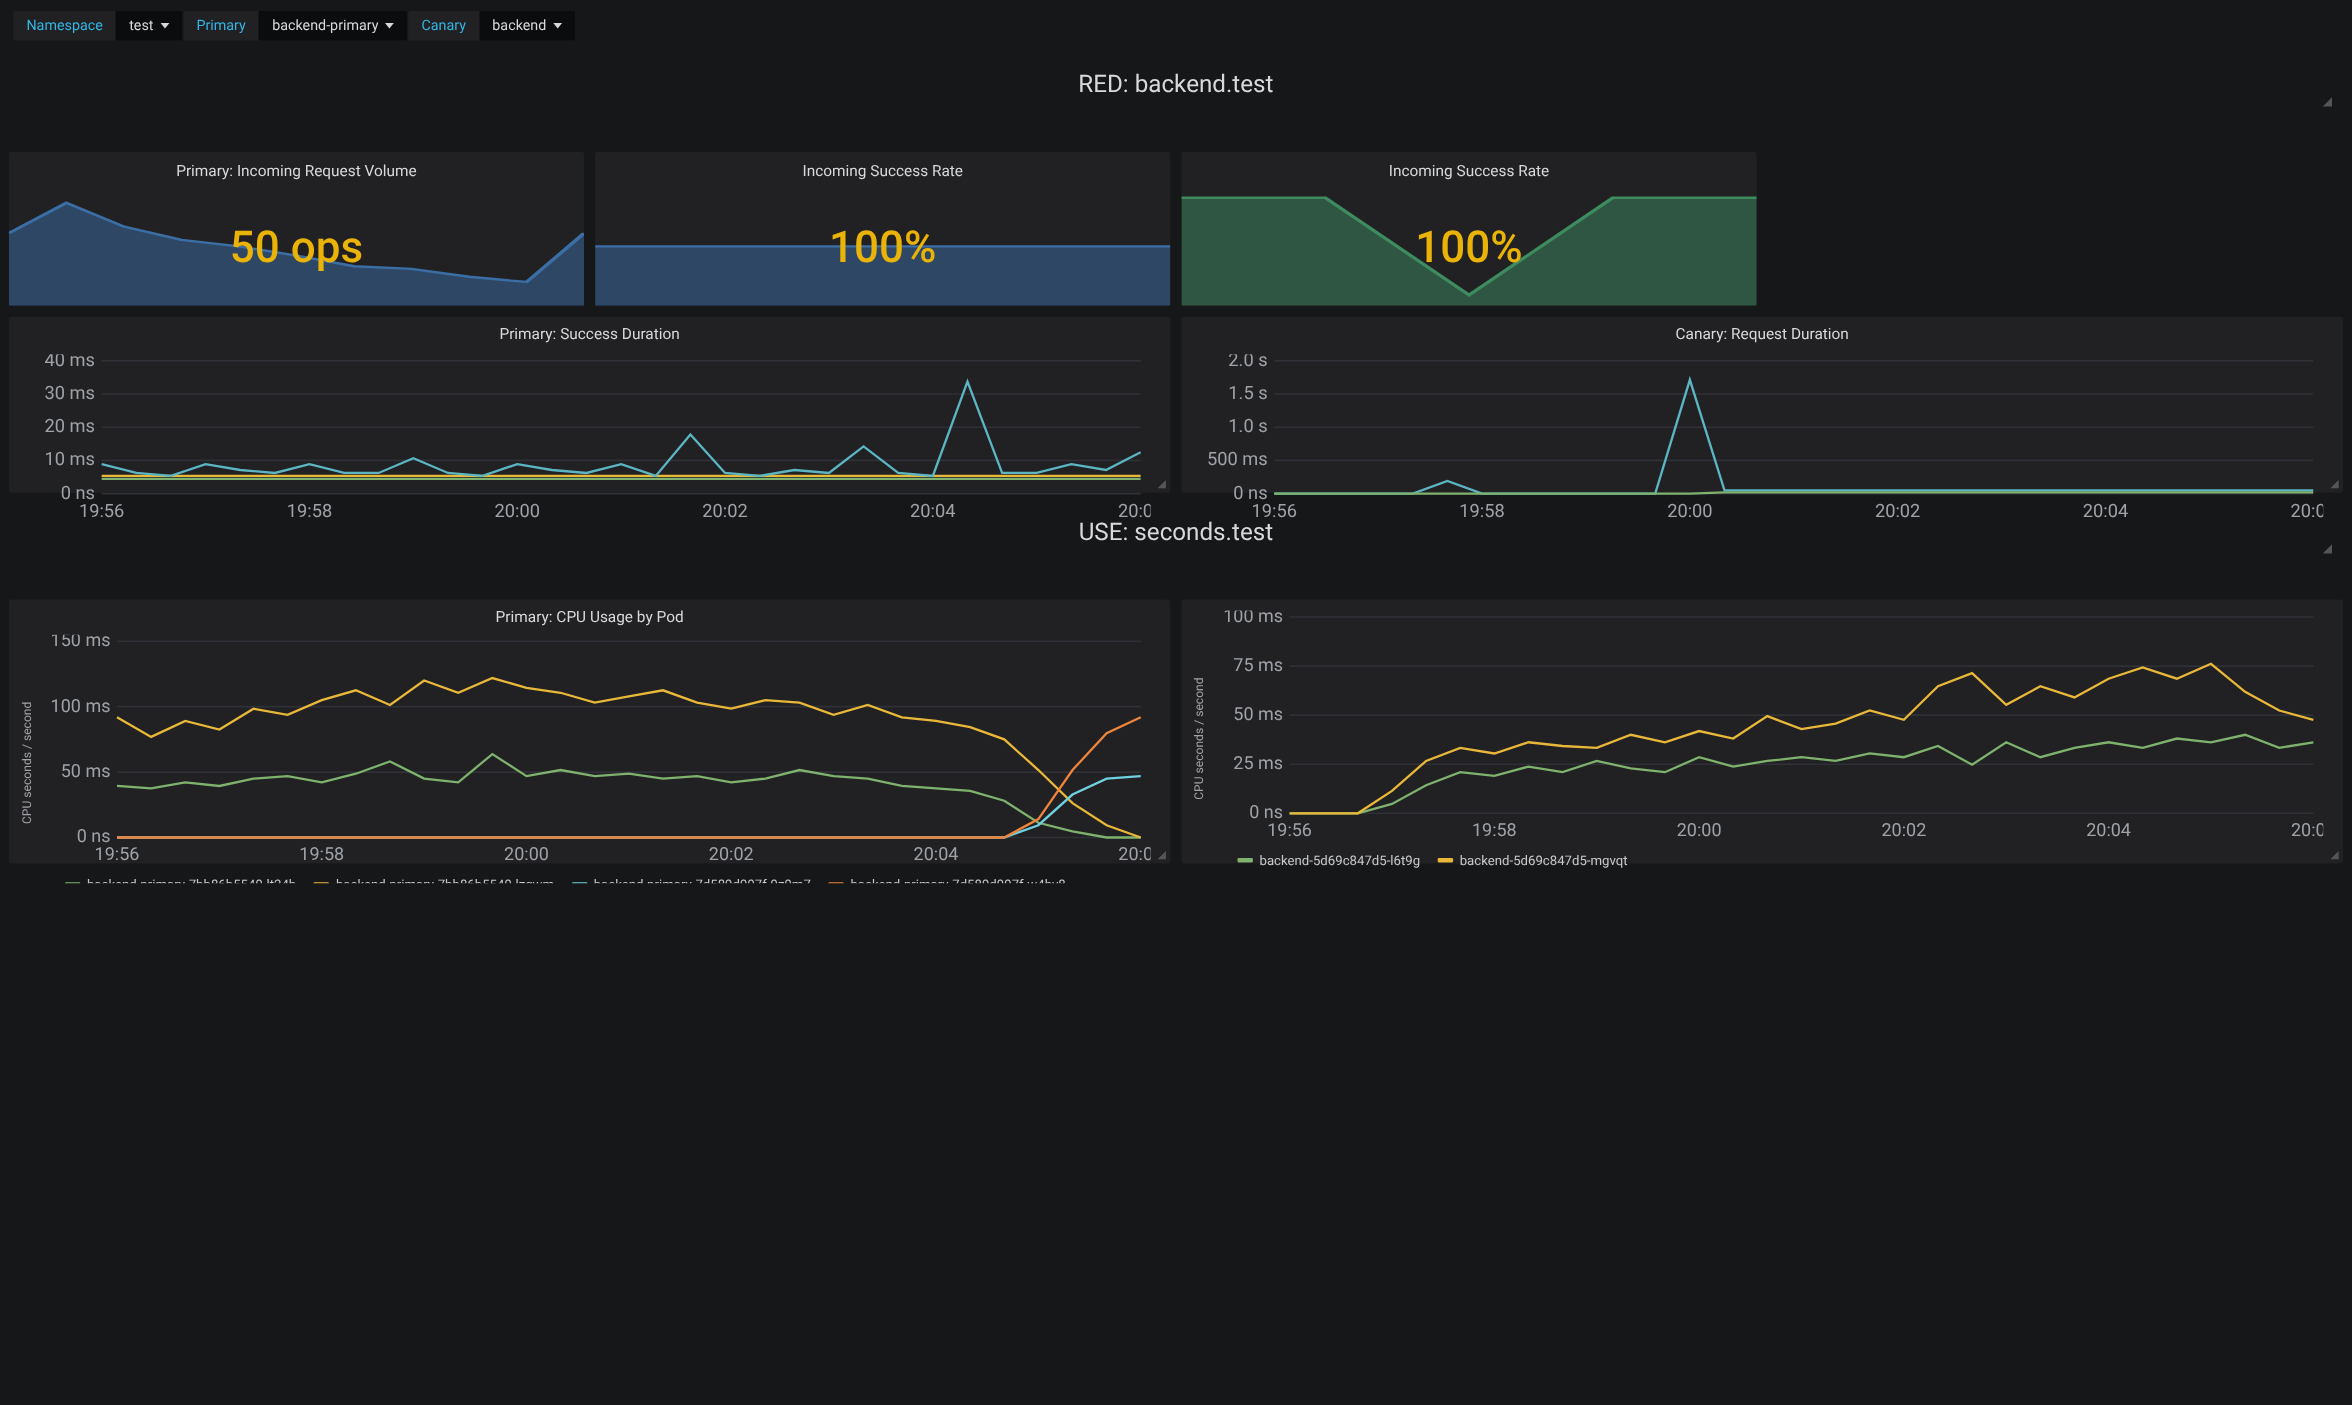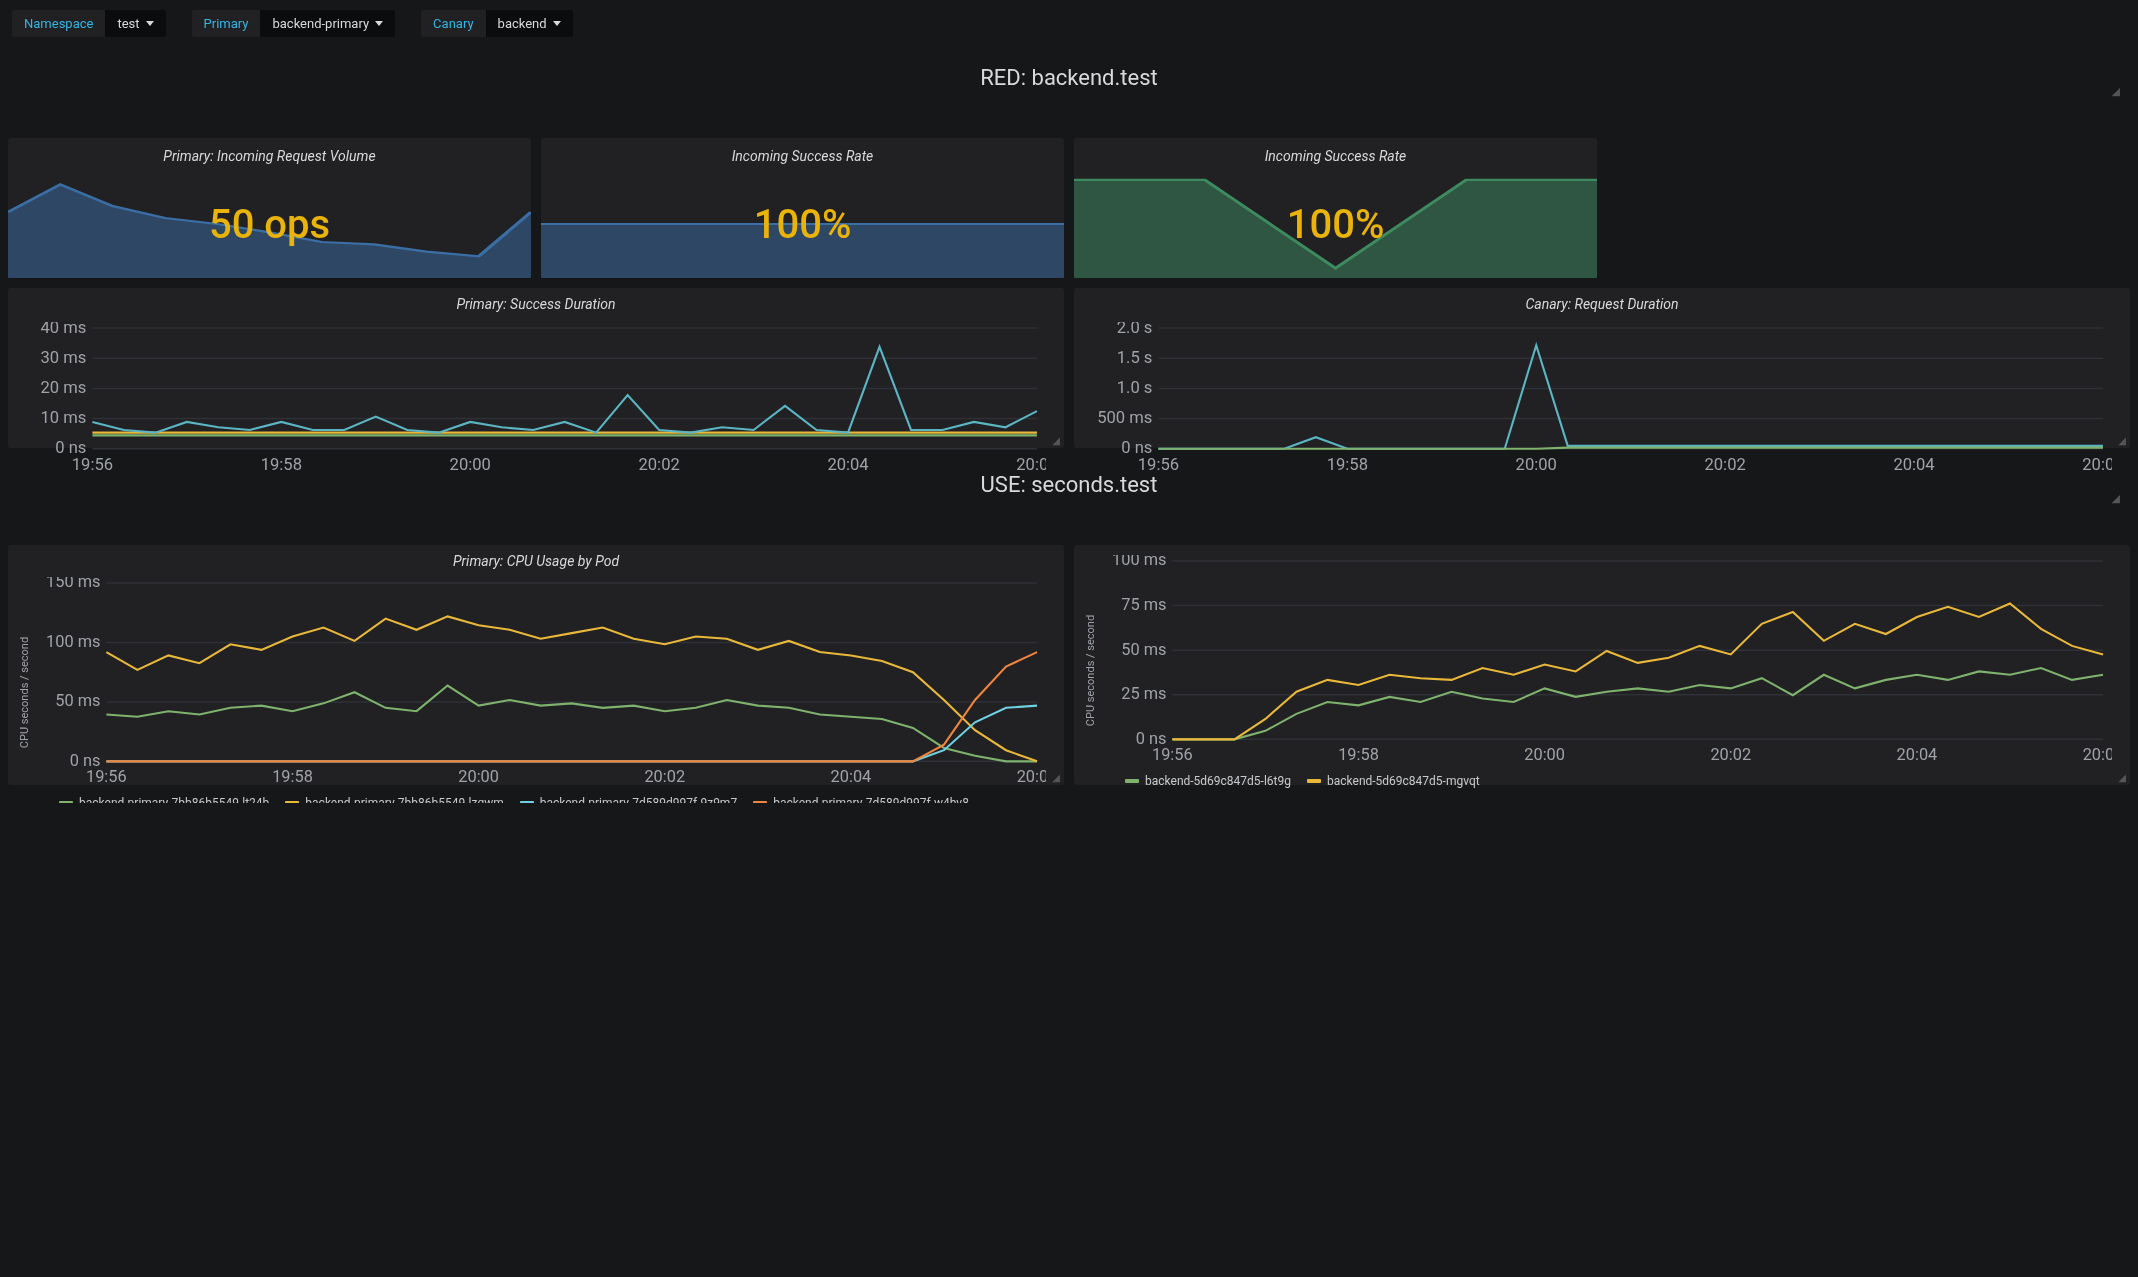--- a/index.html
+++ b/index.html
@@ -4,21 +4,21 @@
 <style>
   * { box-sizing: border-box; margin: 0; padding: 0; }
   body {
     background: #161719;
     color: #d8d9da;
     font-family: -apple-system, BlinkMacSystemFont, "Segoe UI", Roboto, Helvetica, Arial, sans-serif;
     font-size: 13px;
     padding: 8px;
   }
   
-  .filter-bar { display: flex; gap: 26px; padding: 2px 4px 14px; }
+  .filter-bar { display: flex; gap: 1px; padding: 2px 4px 14px; }
   .filter-group { display: inline-flex; background: #212124; border-radius: 2px; overflow: hidden; }
   .filter-label {
     color: #33b5e5;
     padding: 6px 12px;
     font-size: 13px;
     cursor: pointer;
   }
   .filter-value {
     background: #0b0c0e;
     color: #d8d9da;
@@ -61,21 +61,20 @@
     padding: 8px 10px 10px;
     display: flex;
     flex-direction: column;
     position: relative;
   }
   .panel-title {
     text-align: center;
     font-size: 14px;
     color: #d8d9da;
     padding-bottom: 6px;
-    font-style: italic;
   }
   
   .stat-panel { height: 140px; padding:0; }
   .stat-panel .panel-title { padding-top: 10px; }
   .stat-body { flex: 1; position: relative; display:flex; align-items:center; justify-content:center; }
   .stat-value {
     position: absolute;
     inset: 0;
     display: flex;
     align-items: center;

